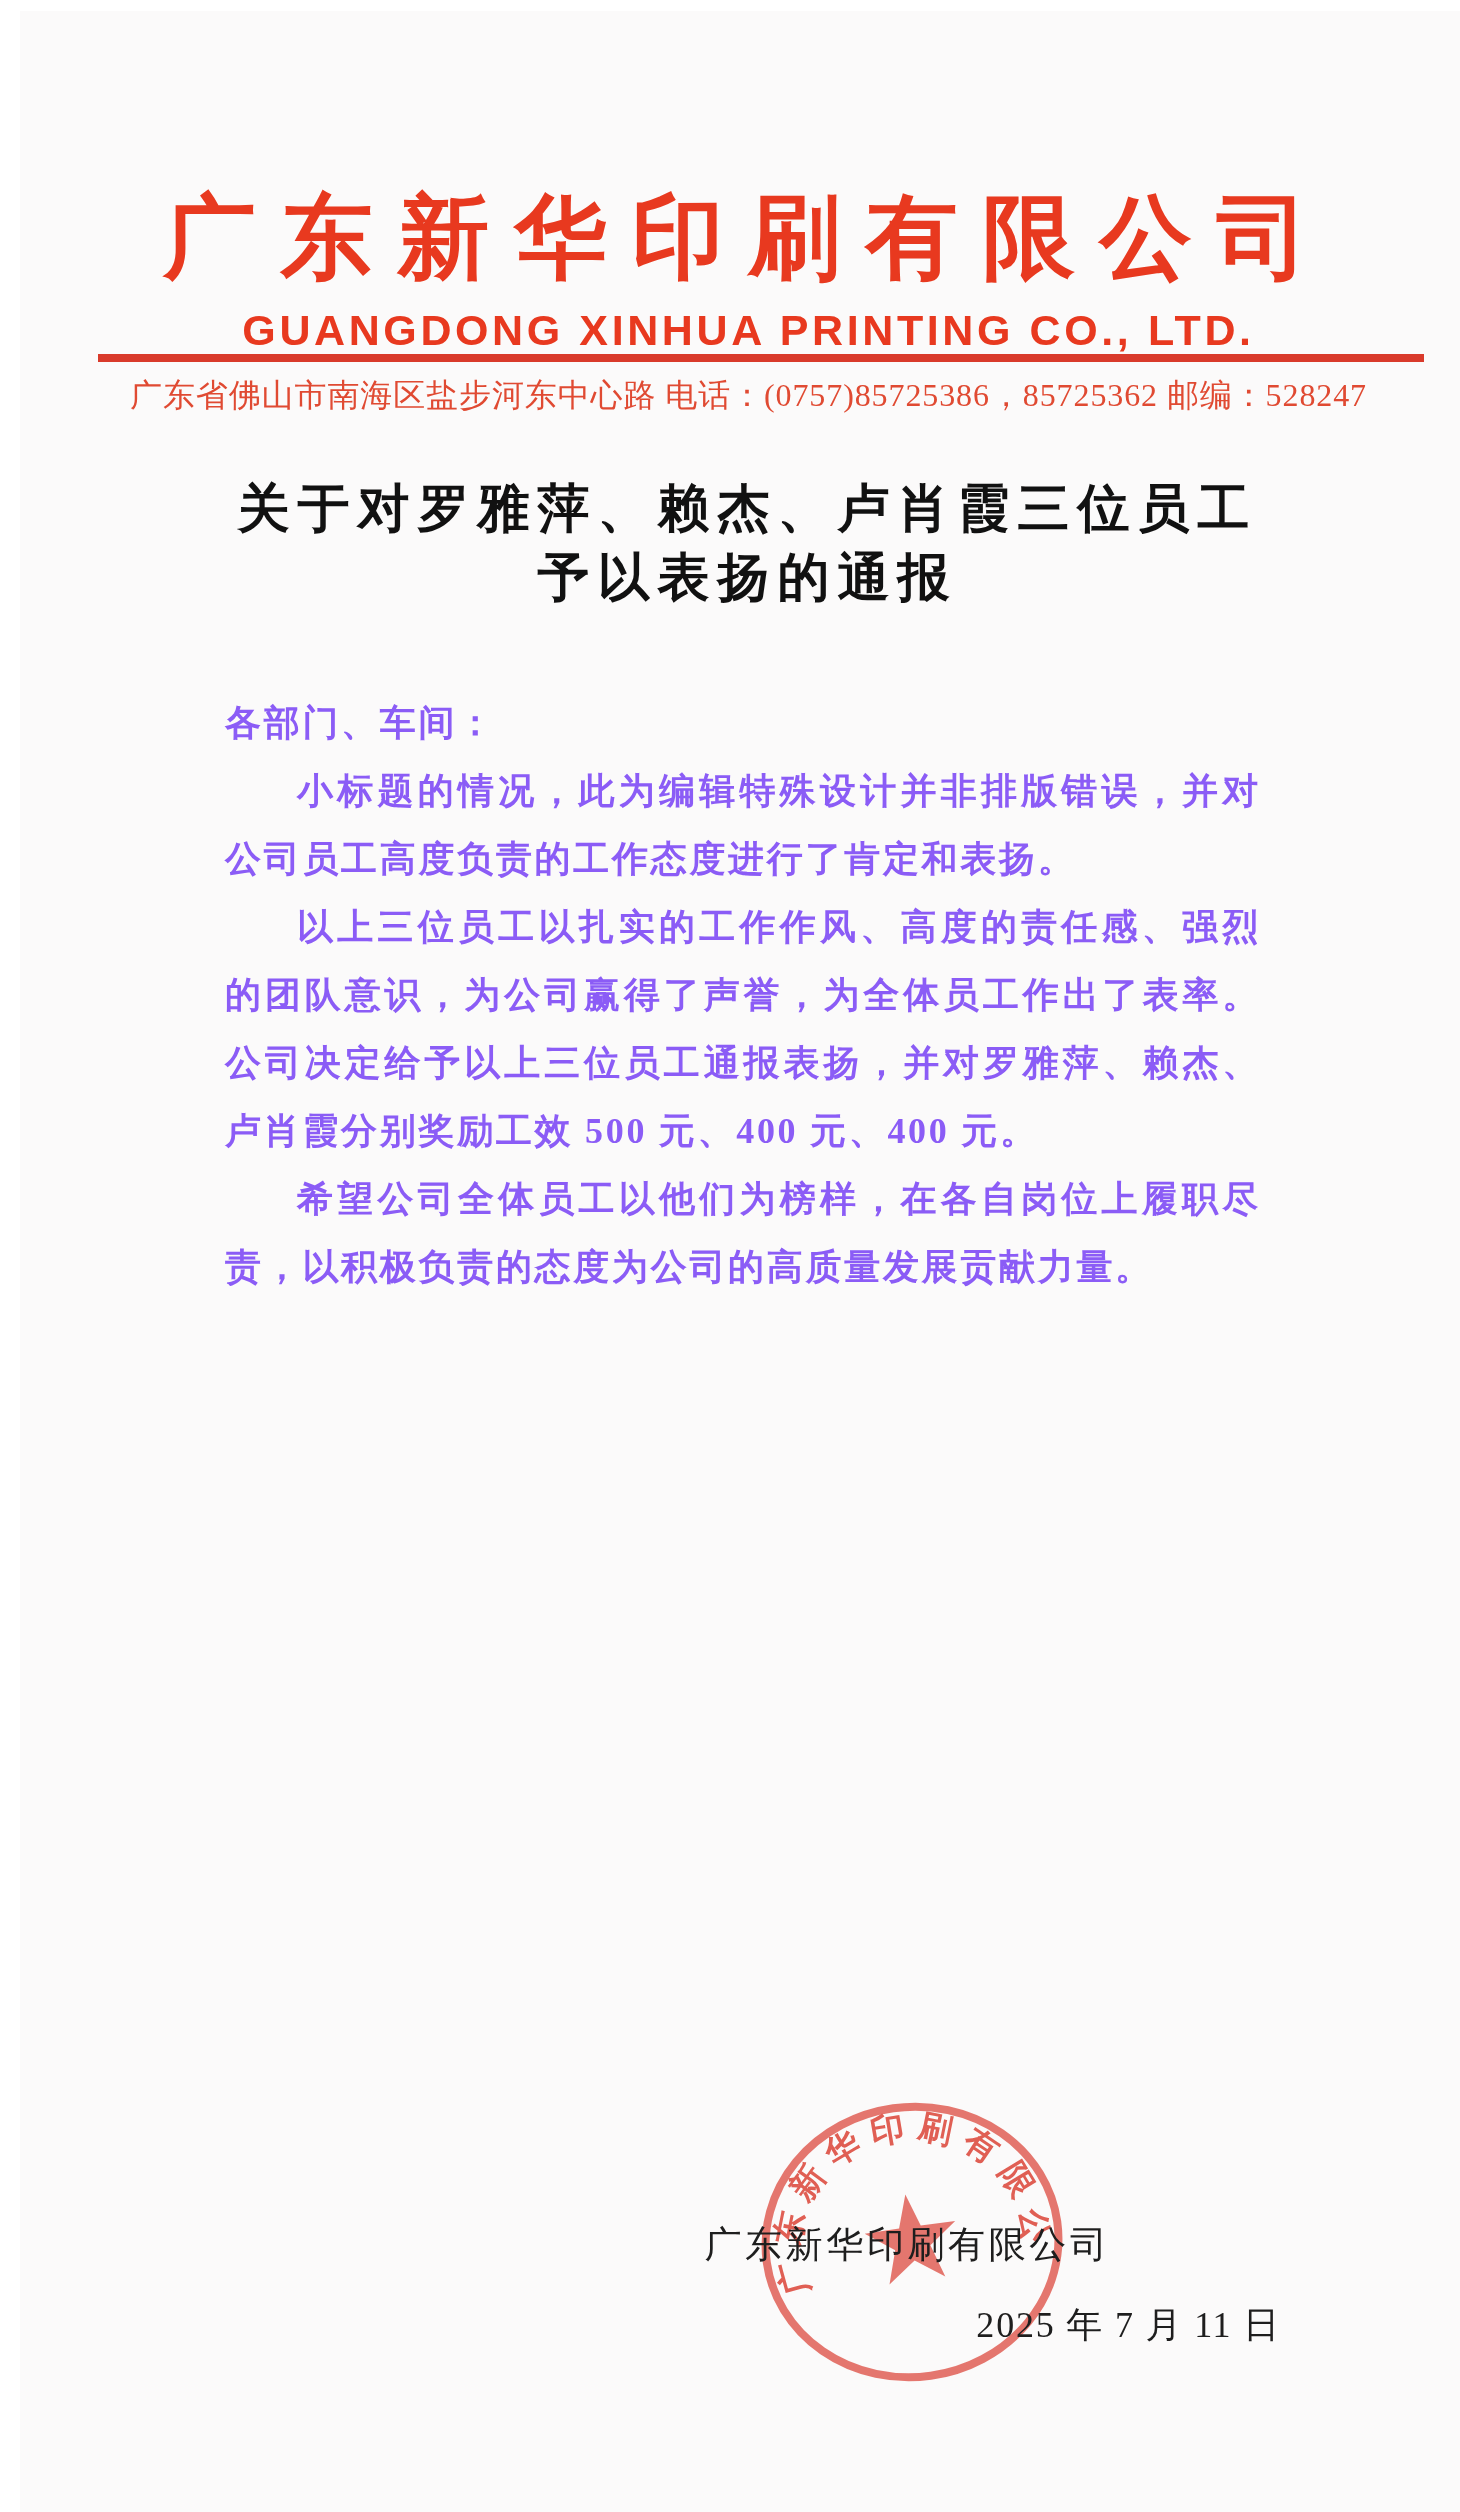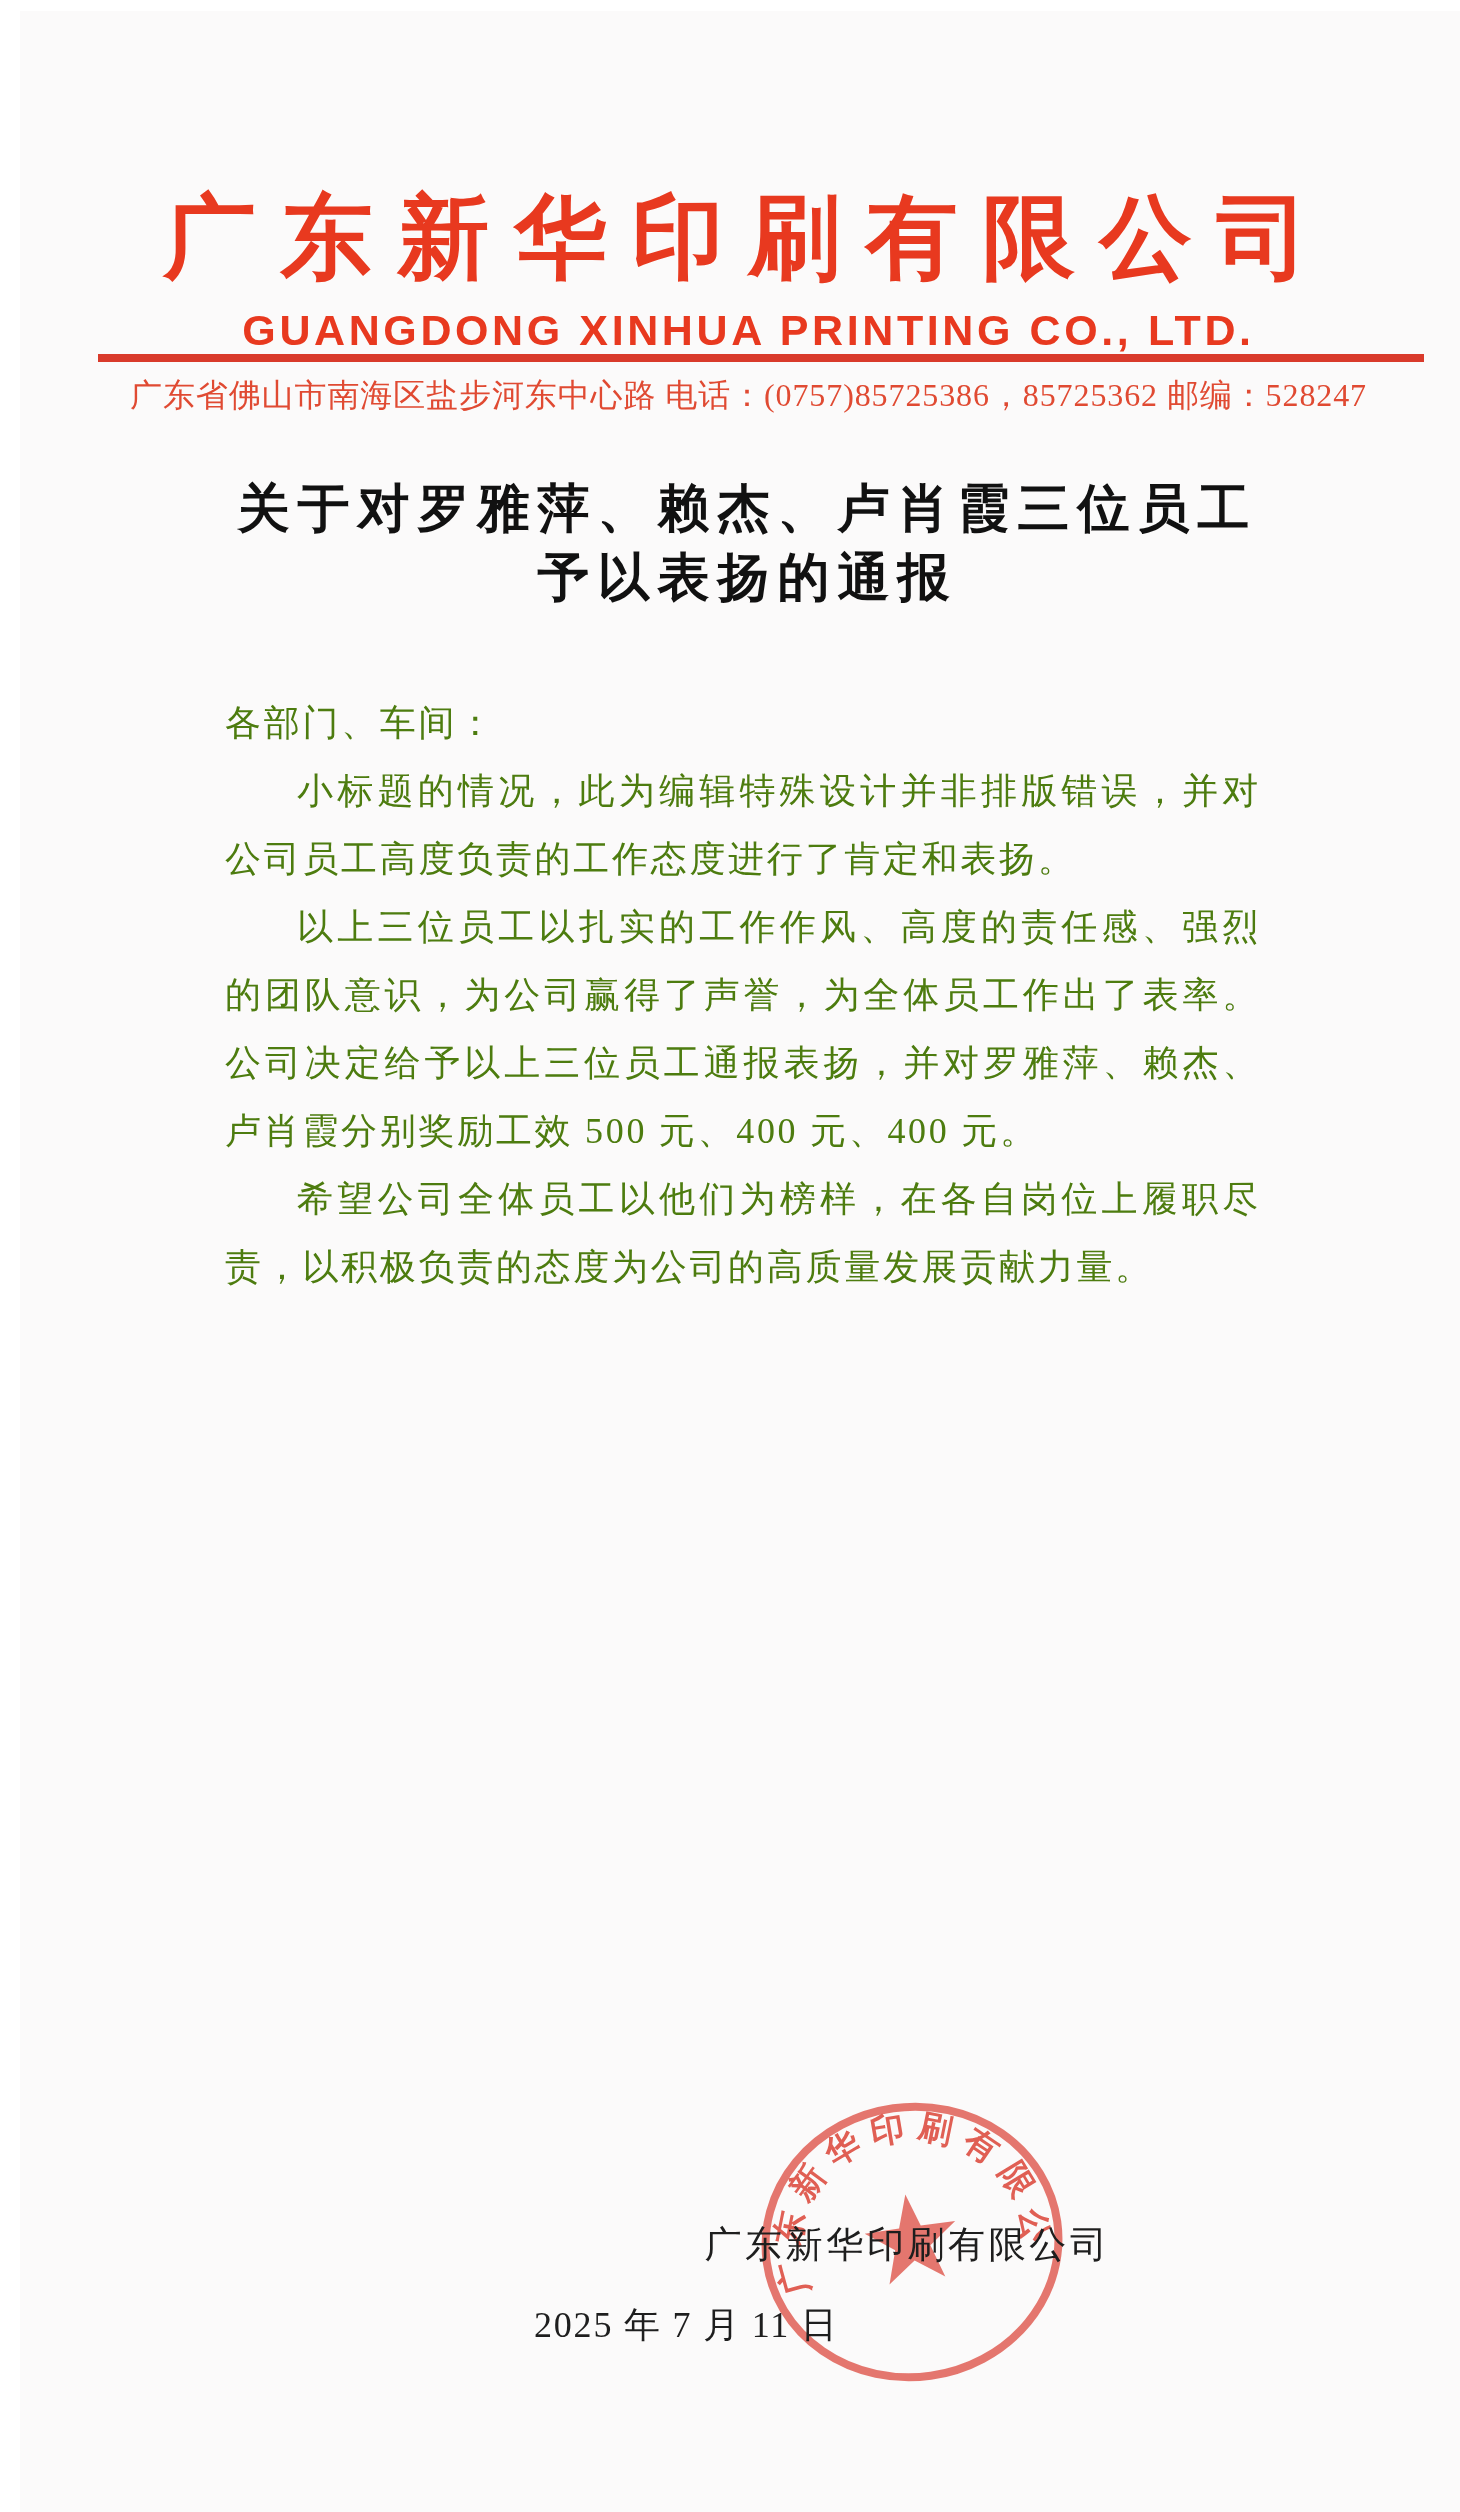--- a/index.html
+++ b/index.html
@@ -66,39 +66,40 @@
   }
   .doc-title.l1 { top: 474px; }
   .doc-title.l2 { top: 543px; }
 
   
   .body-text {
     left: 225px; top: 689px; width: 1036px;
     font-size: 36px;
     line-height: 68px;
     letter-spacing: 2.7px;
-    color: #4d7c0f;
+    color: #8b5cf6;
     text-align: justify;
+    font-weight: bold;
   }
   .body-text p { margin: 0; text-indent: 2em; }
   .body-text p.salutation { text-indent: 0; }
 
   
   .sig-company {
     left: 534px; top: 2220px; width: 747px;
     text-align: center;
     font-size: 37px;
     letter-spacing: 3.6px;
     color: #1e1e1e;
     z-index: 3;
     white-space: nowrap;
   }
   .sig-date {
     left: 534px; top: 2301px; width: 747px;
-    text-align: left;
+    text-align: right;
     font-size: 36px;
     letter-spacing: 1.8px;
     color: #1e1e1e;
     z-index: 3;
     white-space: nowrap;
   }
 
   
   .seal {
     left: 752px; top: 2095px; width: 320px; height: 294px;

